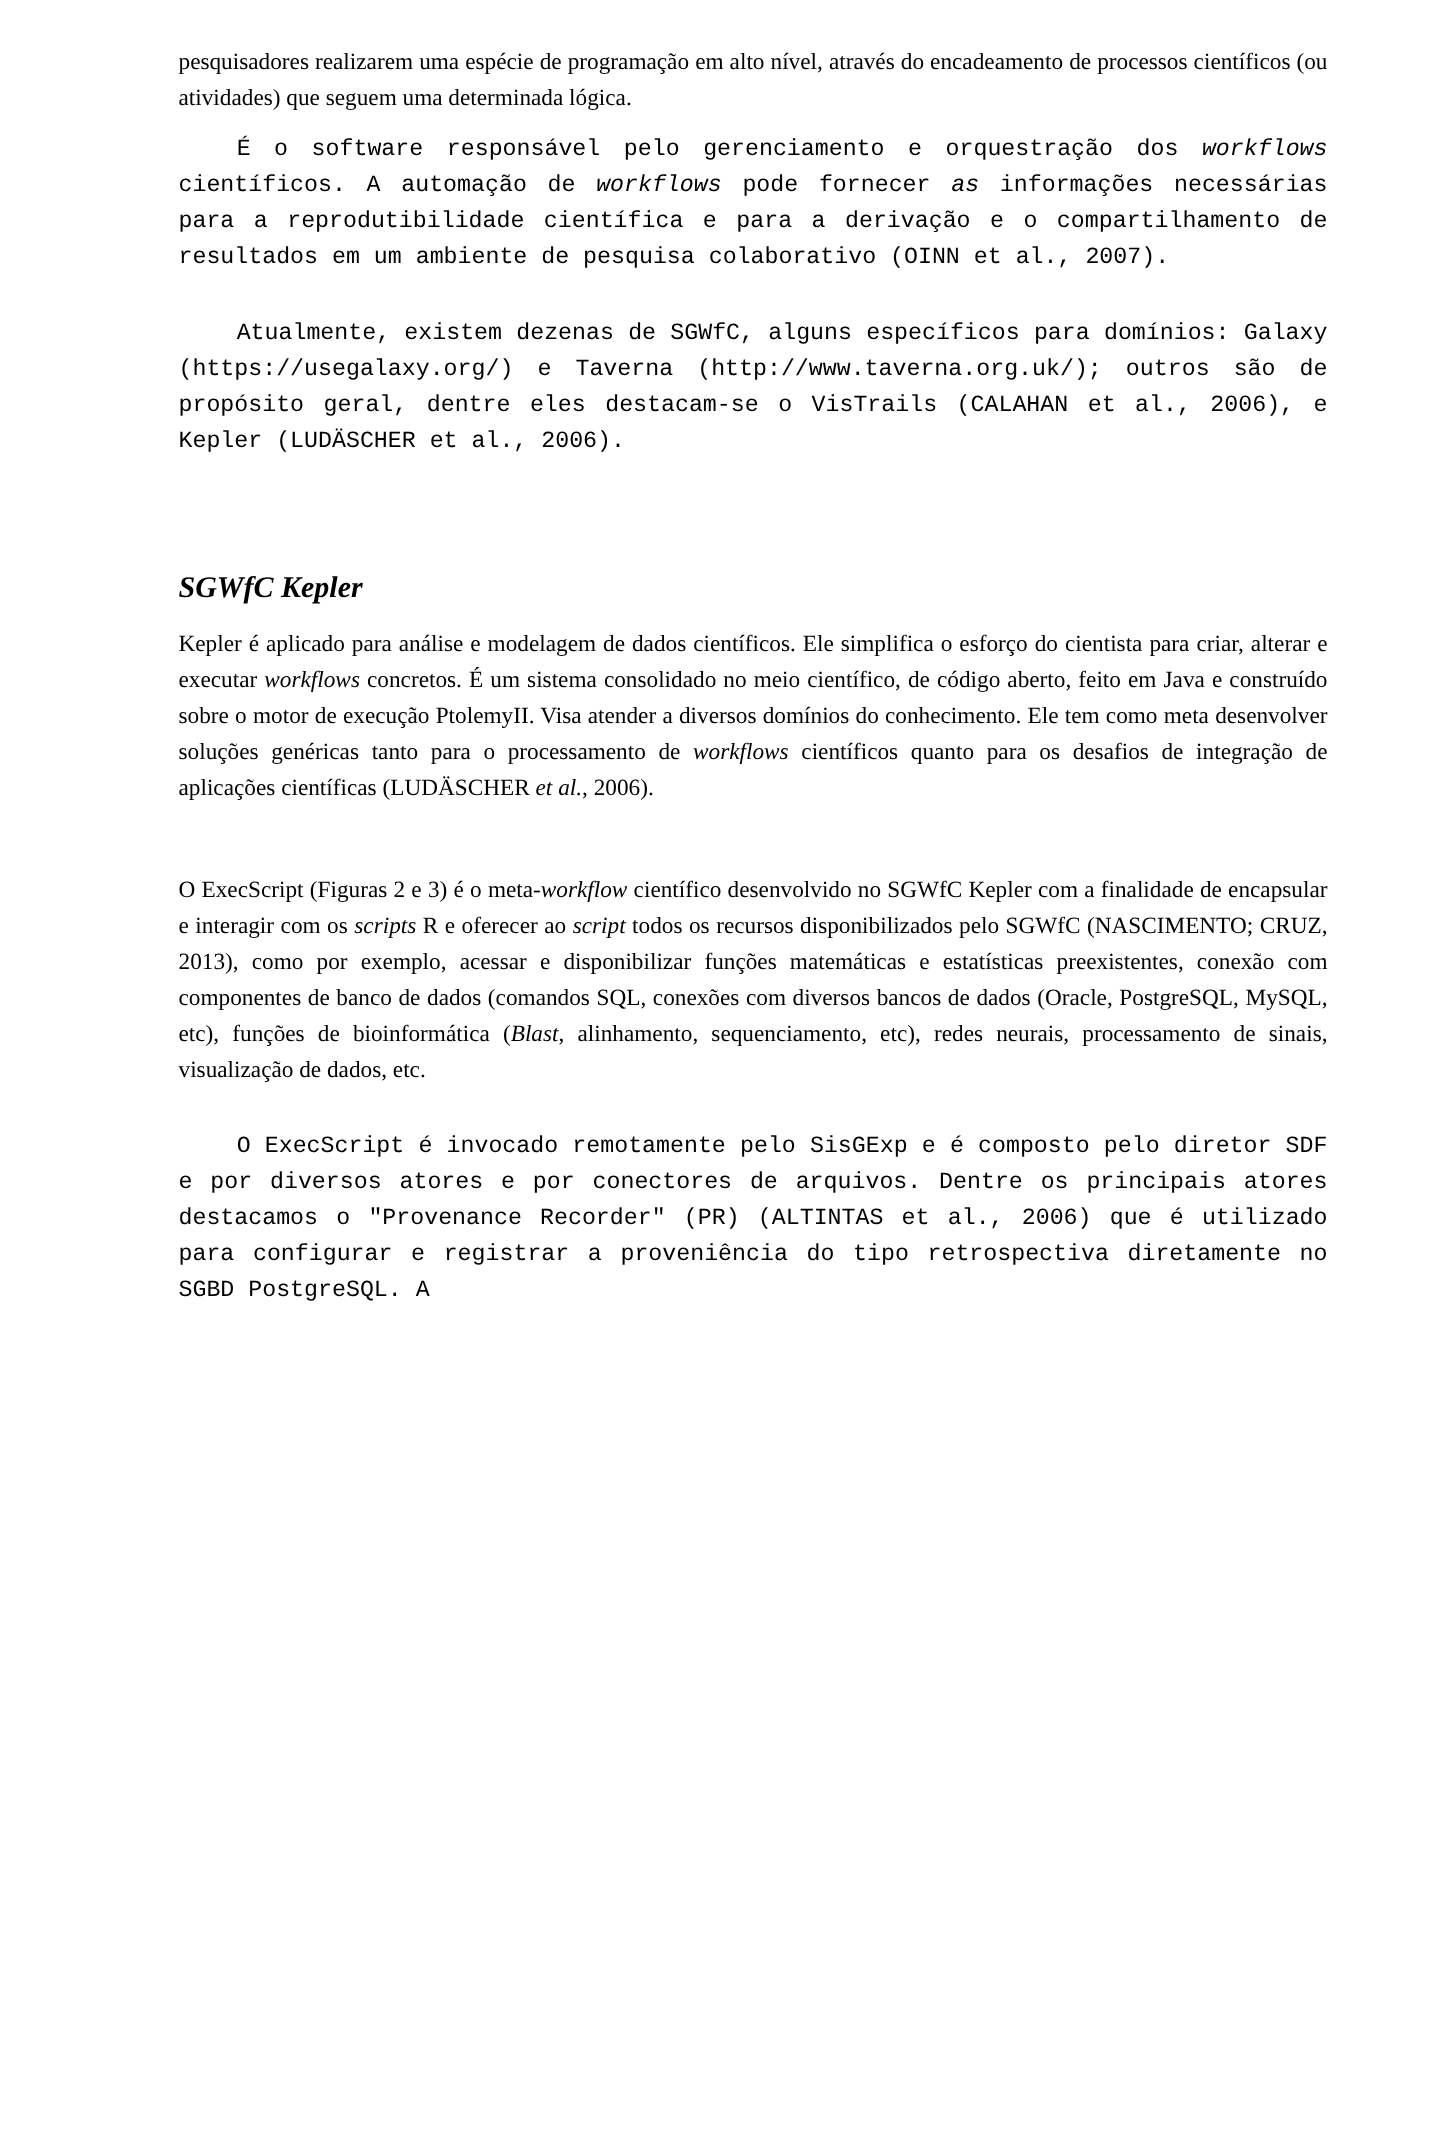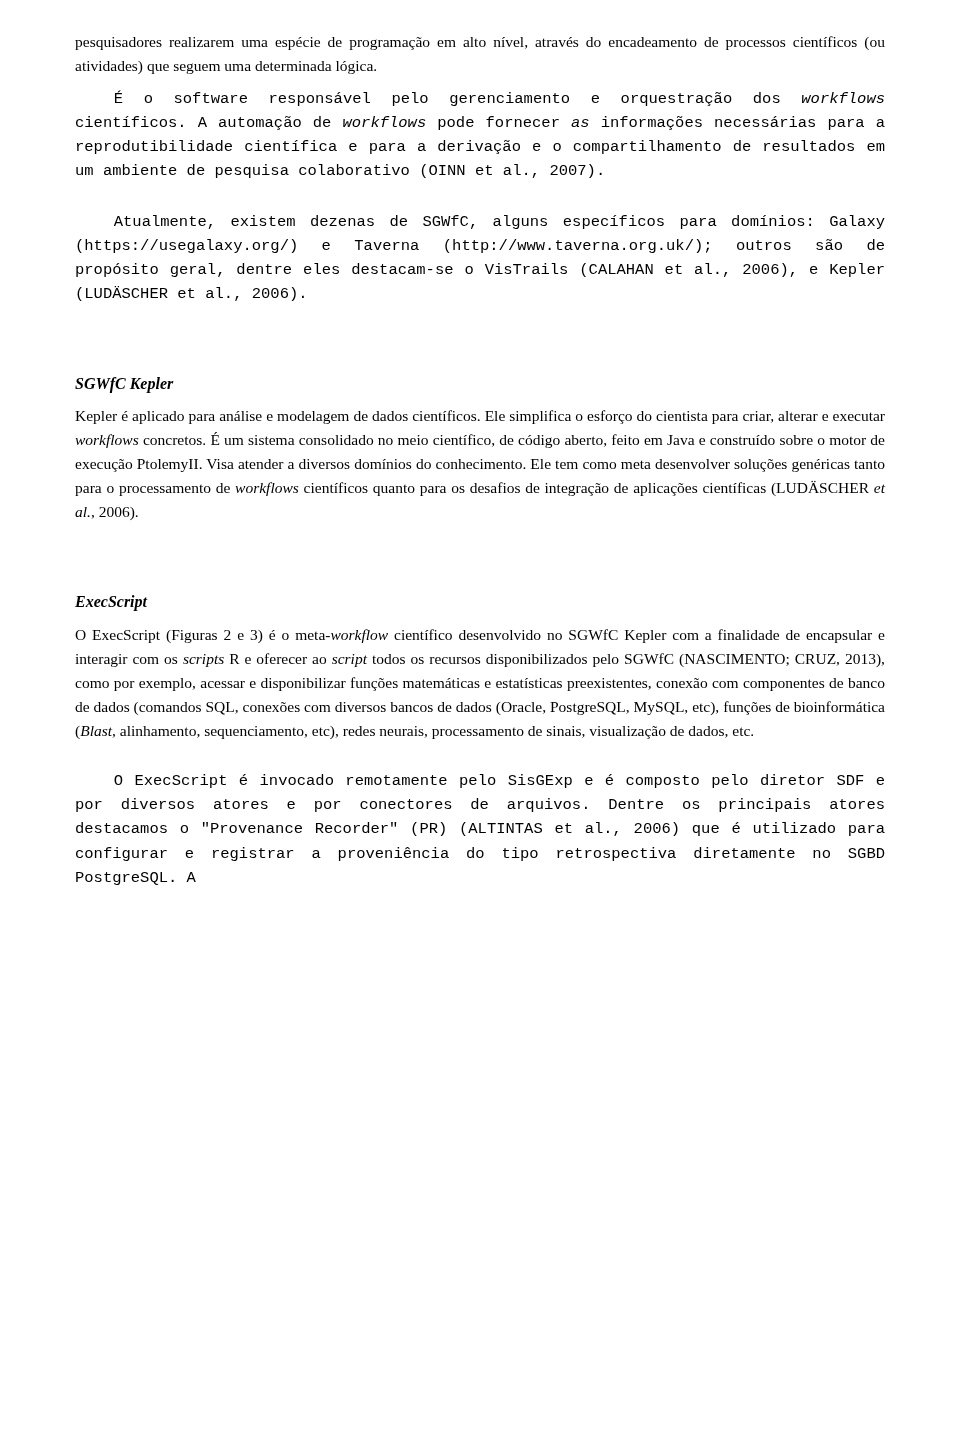--- a/index.html
+++ b/index.html
@@ -18,26 +18,27 @@
       min-height: 1436px;
     }
 
     .page-content {
       padding: 30px 75px 40px 75px;
     }
 
     p {
       text-align: justify;
       margin-bottom: 0.6em;
+      margin-left: 44px;
     }
 
     .section-heading {
       font-style: italic;
       font-weight: bold;
-      font-size: 16px;
+      font-size: 20px;
       margin-top: 1.4em;
       margin-bottom: 0.5em;
     }
 
     .indent {
       text-indent: 2.5em;
       font-family: Liberation Mono, monospace;
     }
 
     .spacer {
@@ -63,21 +64,20 @@
   <div>
     <p class="section-heading">SGWfC Kepler</p>
 
     <p>Kepler é aplicado para análise e modelagem de dados científicos. Ele simplifica o esforço do cientista para criar, alterar e executar <em>workflows</em> concretos. É um sistema consolidado no meio científico, de código aberto, feito em Java e construído sobre o motor de execução PtolemyII. Visa atender a diversos domínios do conhecimento. Ele tem como meta desenvolver soluções genéricas tanto para o processamento de <em>workflows</em> científicos quanto para os desafios de integração de aplicações científicas (LUDÄSCHER <em>et al.</em>, 2006).</p>
   </div>
 
   <div class="spacer"></div>
   <div class="spacer"></div>
 
   <div>
-    <p class="section-heading"><em>ExecScript</em></p>
 
     <p>O ExecScript (Figuras 2 e 3) é o meta-<em>workflow</em> científico desenvolvido no SGWfC Kepler com a finalidade de encapsular e interagir com os <em>scripts</em> R e oferecer ao <em>script</em> todos os recursos disponibilizados pelo SGWfC (NASCIMENTO; CRUZ, 2013), como por exemplo, acessar e disponibilizar funções matemáticas e estatísticas preexistentes, conexão com componentes de banco de dados (comandos SQL, conexões com diversos bancos de dados (Oracle, PostgreSQL, MySQL, etc), funções de bioinformática (<em>Blast</em>, alinhamento, sequenciamento, etc), redes neurais, processamento de sinais, visualização de dados, etc.</p>
 
     <div class="spacer"></div>
 
     <p class="indent">O ExecScript é invocado remotamente pelo SisGExp e é composto pelo diretor SDF e por diversos atores e por conectores de arquivos. Dentre os principais atores destacamos o "Provenance Recorder" (PR) (ALTINTAS et al., 2006) que é utilizado para configurar e registrar a proveniência do tipo retrospectiva diretamente no SGBD PostgreSQL. A</p>
   </div>
 
 </div>
 

